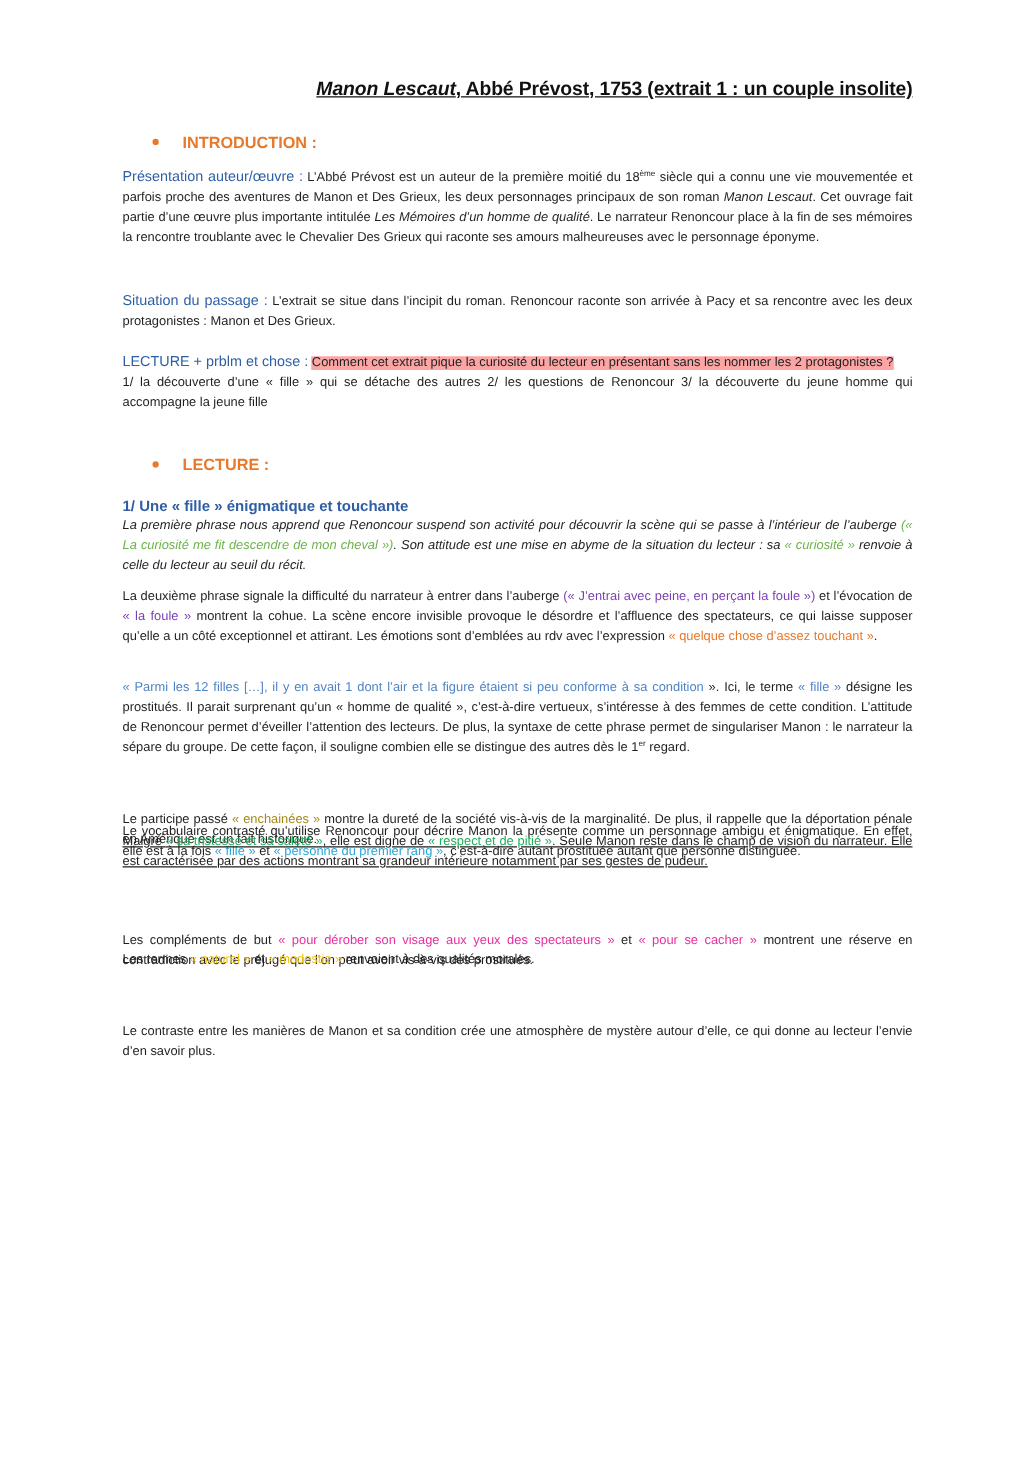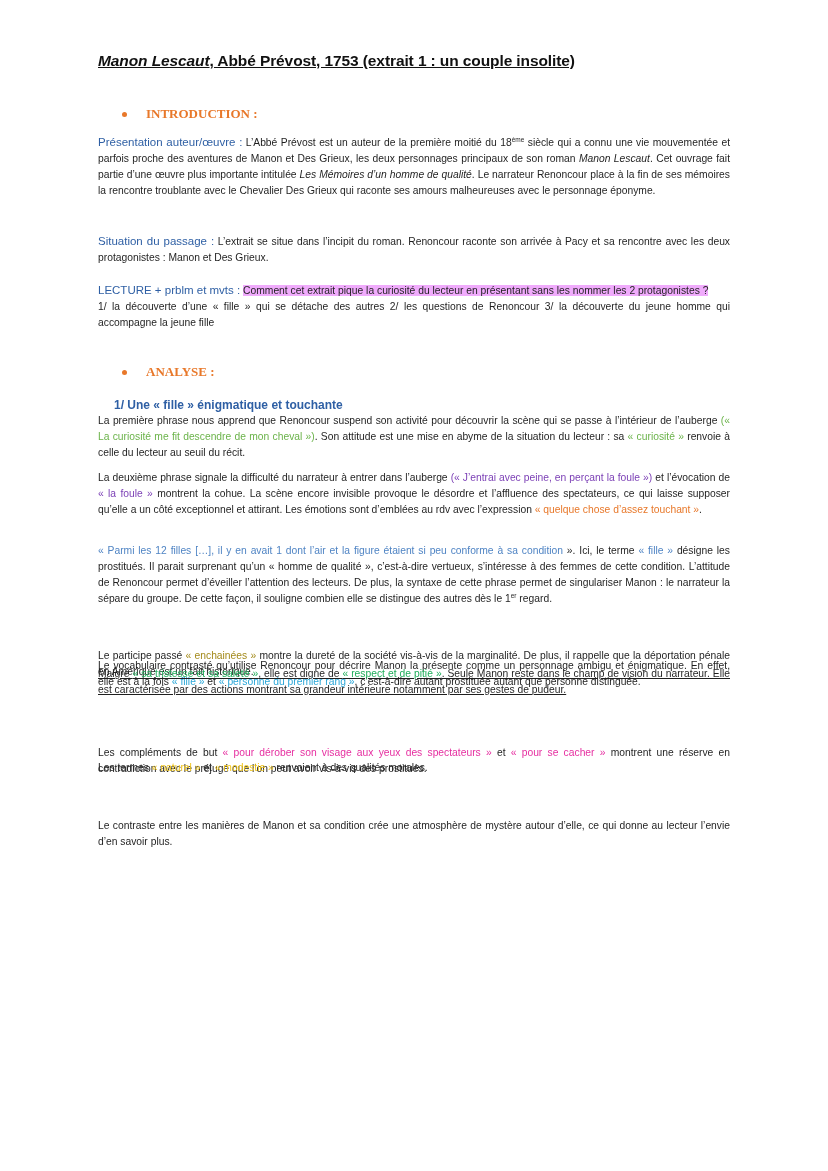--- a/index.html
+++ b/index.html
@@ -1,29 +1,29 @@
 <!DOCTYPE html>
 <html><head>
 <meta charset="utf-8">
 <style>
   html, body { margin: 0; padding: 0; background: #ffffff; }
   body { width: 828px; height: 1171px; position: relative; overflow: hidden;
          font-family: "Liberation Sans", sans-serif; color: #1a1a1a; }
   .page { position: absolute; left: 98px; top: 0; width: 632px; }
-  .title { position: absolute; left: 0; width: 632px; top: 52px; text-align: left;
+  .title { position: absolute; left: 0; width: 632px; top: 63px; text-align: right;
            font-size: 15.5px; font-weight: bold; text-decoration: underline; color: #111; letter-spacing: -0.1px; }
   .title i { font-style: italic; }
-  .bullet-head { position: absolute; left: 24px; font-size: 13px; font-weight: bold; color: #e8782a; font-family: Liberation Serif, serif; }
+  .bullet-head { position: absolute; left: 24px; font-size: 13px; font-weight: bold; color: #e8782a; }
   .bullet-head .dot { display: inline-block; width: 5px; height: 5px; border-radius: 50%;
                       background: #e8782a; margin-right: 19px; vertical-align: middle; position: relative; top: -1px; }
   .para { position: absolute; left: 0; width: 632px; font-size: 10.3px; line-height: 16px;
           text-align: justify; color: #1f1f1f; }
   .lbl { color: #2e5fa4; font-weight: normal; font-size: 11.5px; }
   .sub { position: absolute; left: 0; font-size: 12px; font-weight: bold; color: #2e5fa4; }
-  .hl { background: #f0abfc; }
+  .hl { background: #fca5a5; }
   sup { font-size: 6.5px; line-height: 0; }
   .c-green { color: #6bb34a; }
   .c-purple { color: #7b3fb5; }
   .c-orange { color: #e8782a; }
   .c-blue { color: #4f84c4; }
   .c-olive { color: #a38a1a; }
   .c-cyan { color: #2aa7d8; }
   .c-teal { color: #1fae5a; }
   .c-pink { color: #e62ea0; }
   .c-yellow { color: #f0c419; }
@@ -42,31 +42,31 @@
 
   <div class="para" style="top:134px;">
     <span class="lbl">Présentation auteur/œuvre :</span><span> L’Abbé Prévost est un auteur de la première moitié du 18</span><sup>ème</sup><span> siècle qui a connu une vie mouvementée et parfois proche des aventures de Manon et Des Grieux, les deux personnages principaux de son roman </span><i class="em">Manon Lescaut</i><span>. Cet ouvrage fait partie d’une œuvre plus importante intitulée </span><i class="em">Les Mémoires d’un homme de qualité</i><span>. Le narrateur Renoncour place à la fin de ses mémoires la rencontre troublante avec le Chevalier Des Grieux qui raconte ses amours malheureuses avec le personnage éponyme.</span>
   </div>
 
   <div class="para" style="top:233px;">
     <span class="lbl">Situation du passage :</span><span> L’extrait se situe dans l’incipit du roman. Renoncour raconte son arrivée à Pacy et sa rencontre avec les deux protagonistes : Manon et Des Grieux.</span>
   </div>
 
   <div class="para" style="top:282px;">
-    <span class="lbl">LECTURE + prblm et mvts :</span> <span class="hl">Comment cet extrait pique la curiosité du lecteur en présentant sans les nommer les 2 protagonistes ?</span><br>
+    <span class="lbl">LECTURE + prblm et chose :</span> <span class="hl">Comment cet extrait pique la curiosité du lecteur en présentant sans les nommer les 2 protagonistes ?</span><br>
     <span>1/ la découverte d’une « fille » qui se détache des autres 2/ les questions de Renoncour 3/ la découverte du jeune homme qui accompagne la jeune fille</span>
   </div>
 
   <div class="bullet-head" style="top:364px;">
-    <span class="dot"></span><span>ANALYSE :</span>
+    <span class="dot"></span><span>LECTURE :</span>
   </div>
 
-  <div class="sub" style="top:398px;margin-left:16px;">1/ Une « fille » énigmatique et touchante</div>
+  <div class="sub" style="top:398px;">1/ Une « fille » énigmatique et touchante</div>
 
-  <div class="para" style="top:413px;">
+  <div class="para" style="top:413px;font-style:italic;">
     <span>La première phrase nous apprend que Renoncour suspend son activité pour découvrir la scène qui se passe à l’intérieur de l’auberge </span><span class="c-green">(« La curiosité me fit descendre de mon cheval »)</span><span>. Son attitude est une mise en abyme de la situation du lecteur : sa </span><span class="c-green">« curiosité »</span><span> renvoie à celle du lecteur au seuil du récit.</span>
   </div>
 
   <div class="para" style="top:470px;">
     <span>La deuxième phrase signale la difficulté du narrateur à entrer dans l’auberge </span><span class="c-purple">(« J’entrai avec peine, en perçant la foule »)</span><span> et l’évocation de </span><span class="c-purple">« la foule »</span><span> montrent la cohue. La scène encore invisible provoque le désordre et l’affluence des spectateurs, ce qui laisse supposer qu’elle a un côté exceptionnel et attirant. Les émotions sont d’emblées au rdv avec l’expression </span><span class="c-orange">« quelque chose d’assez touchant »</span><span>.</span>
   </div>
 
   <div class="para" style="top:543px;">
     <span class="c-blue">« Parmi les 12 filles […], il y en avait 1 dont l’air et la figure étaient si peu conforme à sa condition</span><span> ». Ici, le terme </span><span class="c-blue">« fille »</span><span> désigne les prostitués. Il parait surprenant qu’un « homme de qualité », c’est-à-dire vertueux, s’intéresse à des femmes de cette condition. L’attitude de Renoncour permet d’éveiller l’attention des lecteurs. De plus, la syntaxe de cette phrase permet de singulariser Manon : le narrateur la sépare du groupe. De cette façon, il souligne combien elle se distingue des autres dès le 1</span><sup>er</sup><span> regard.</span>
   </div>

